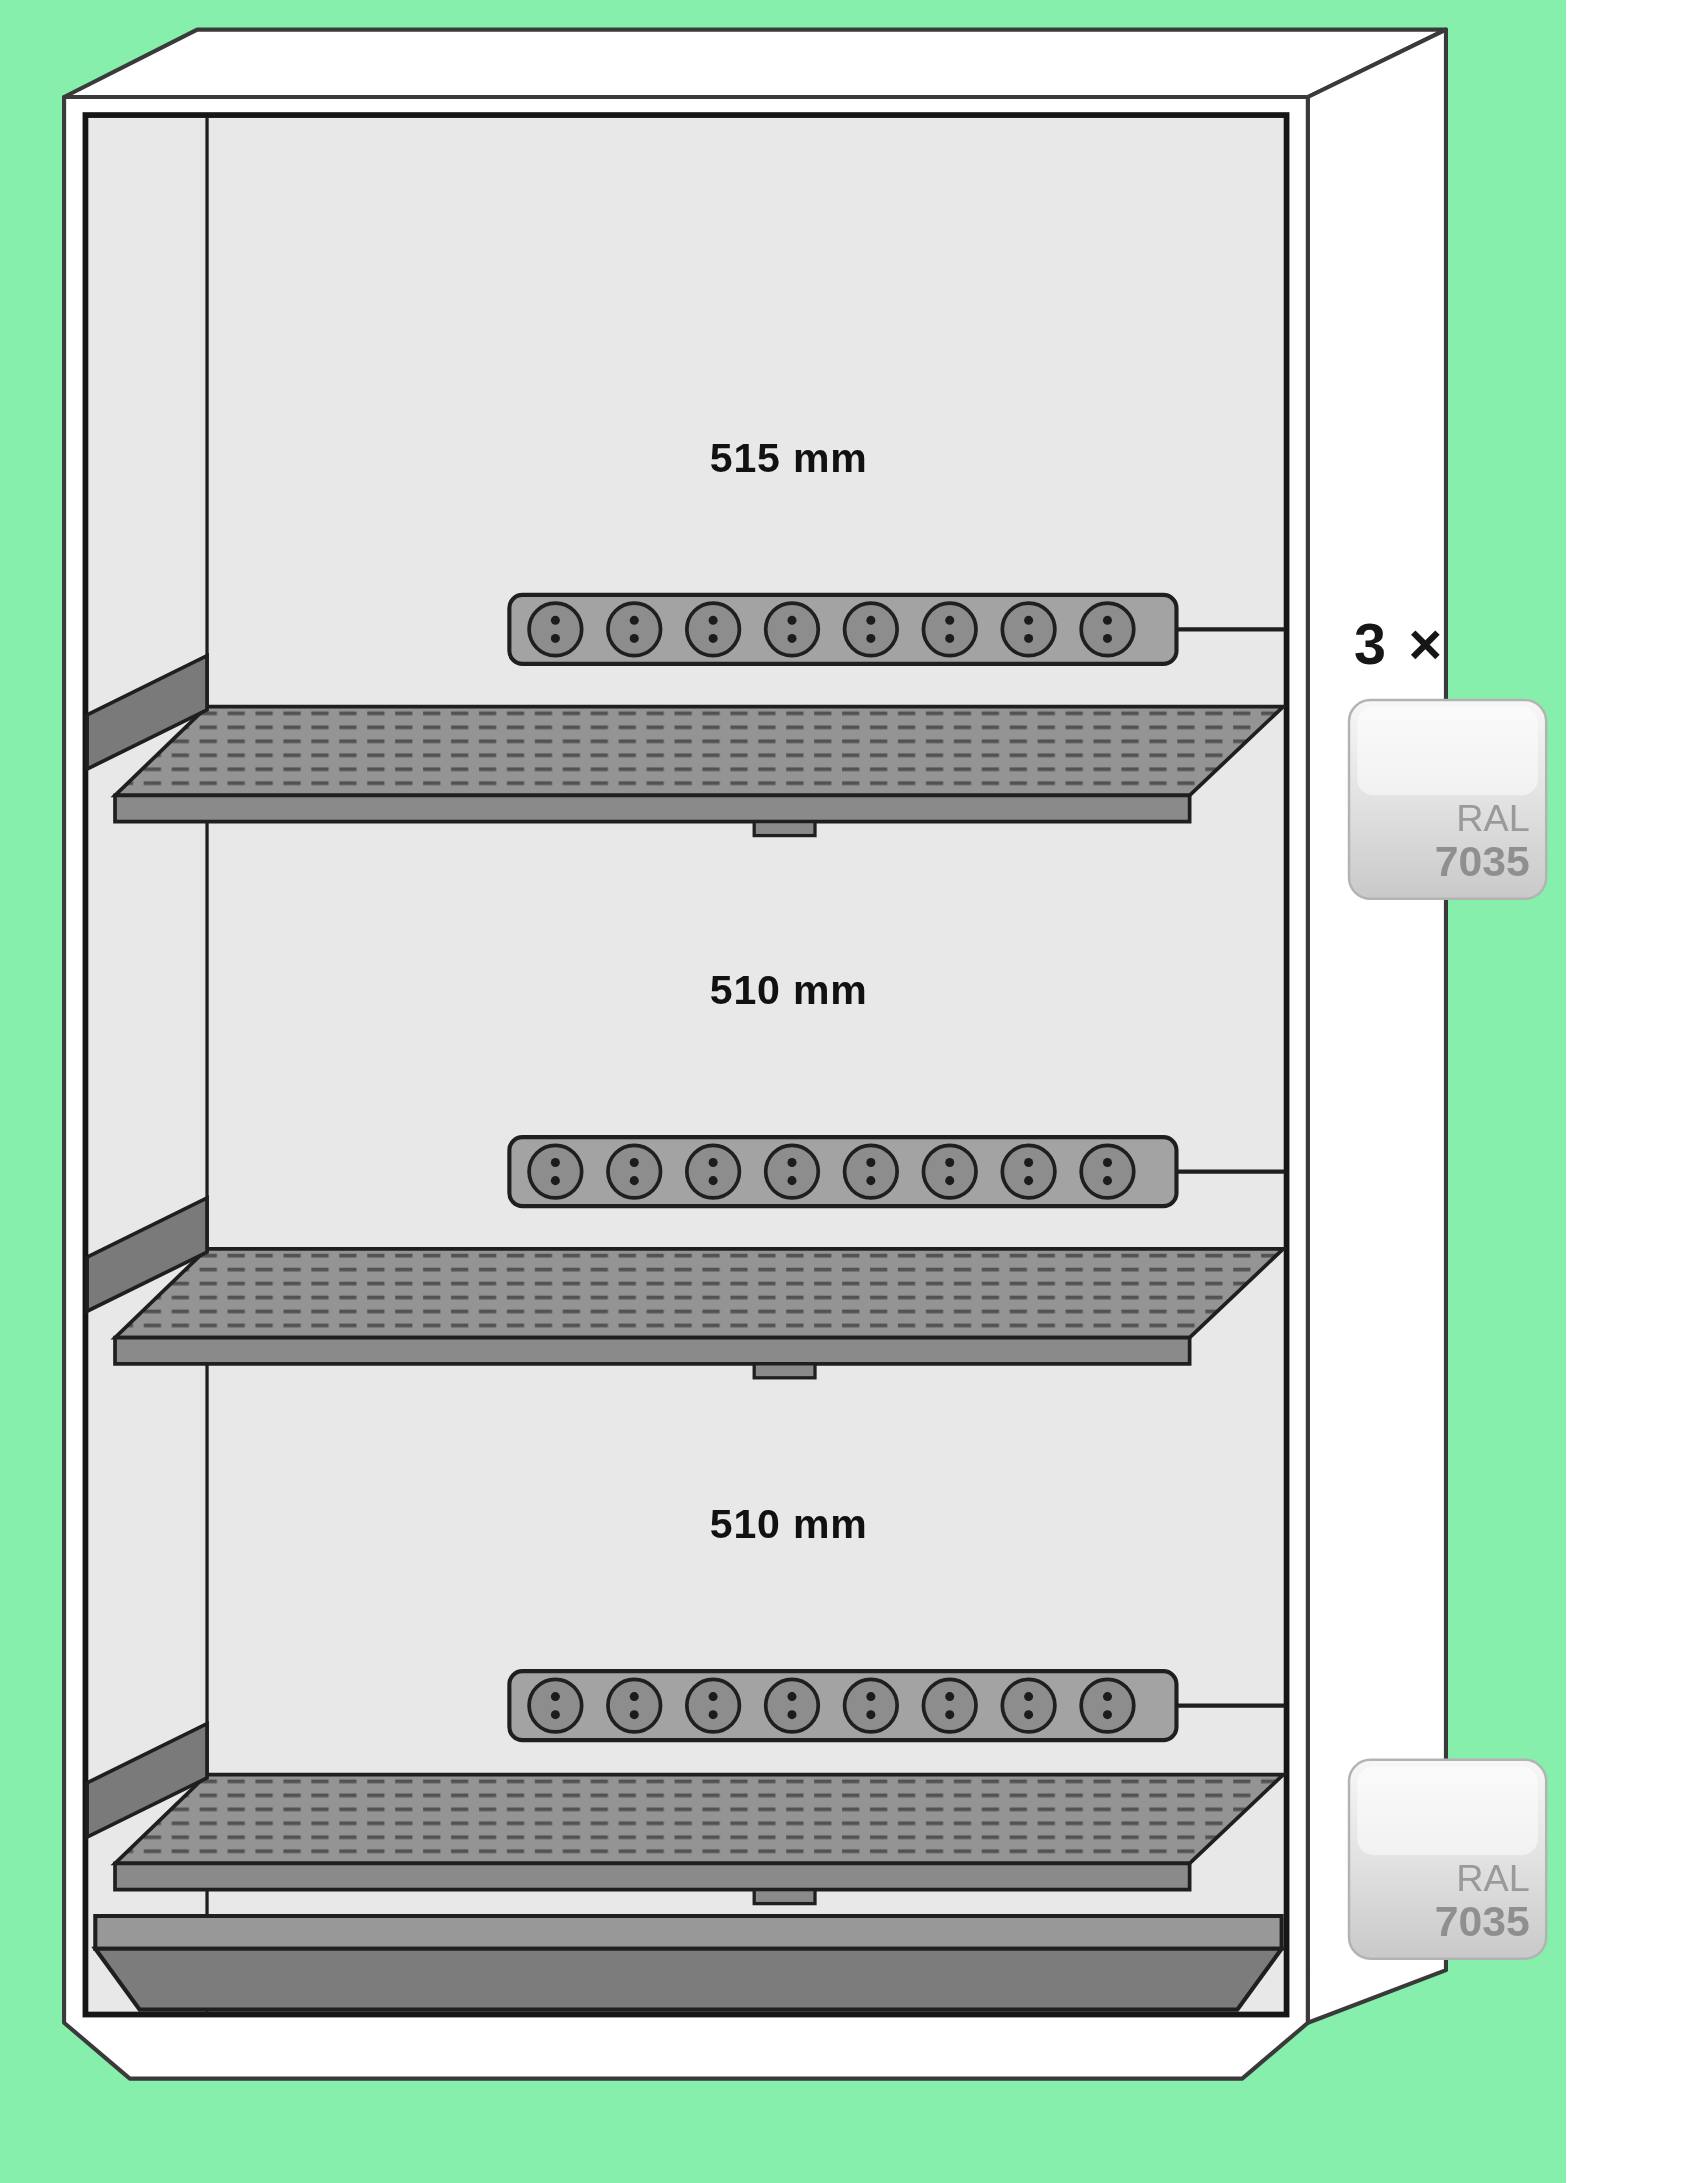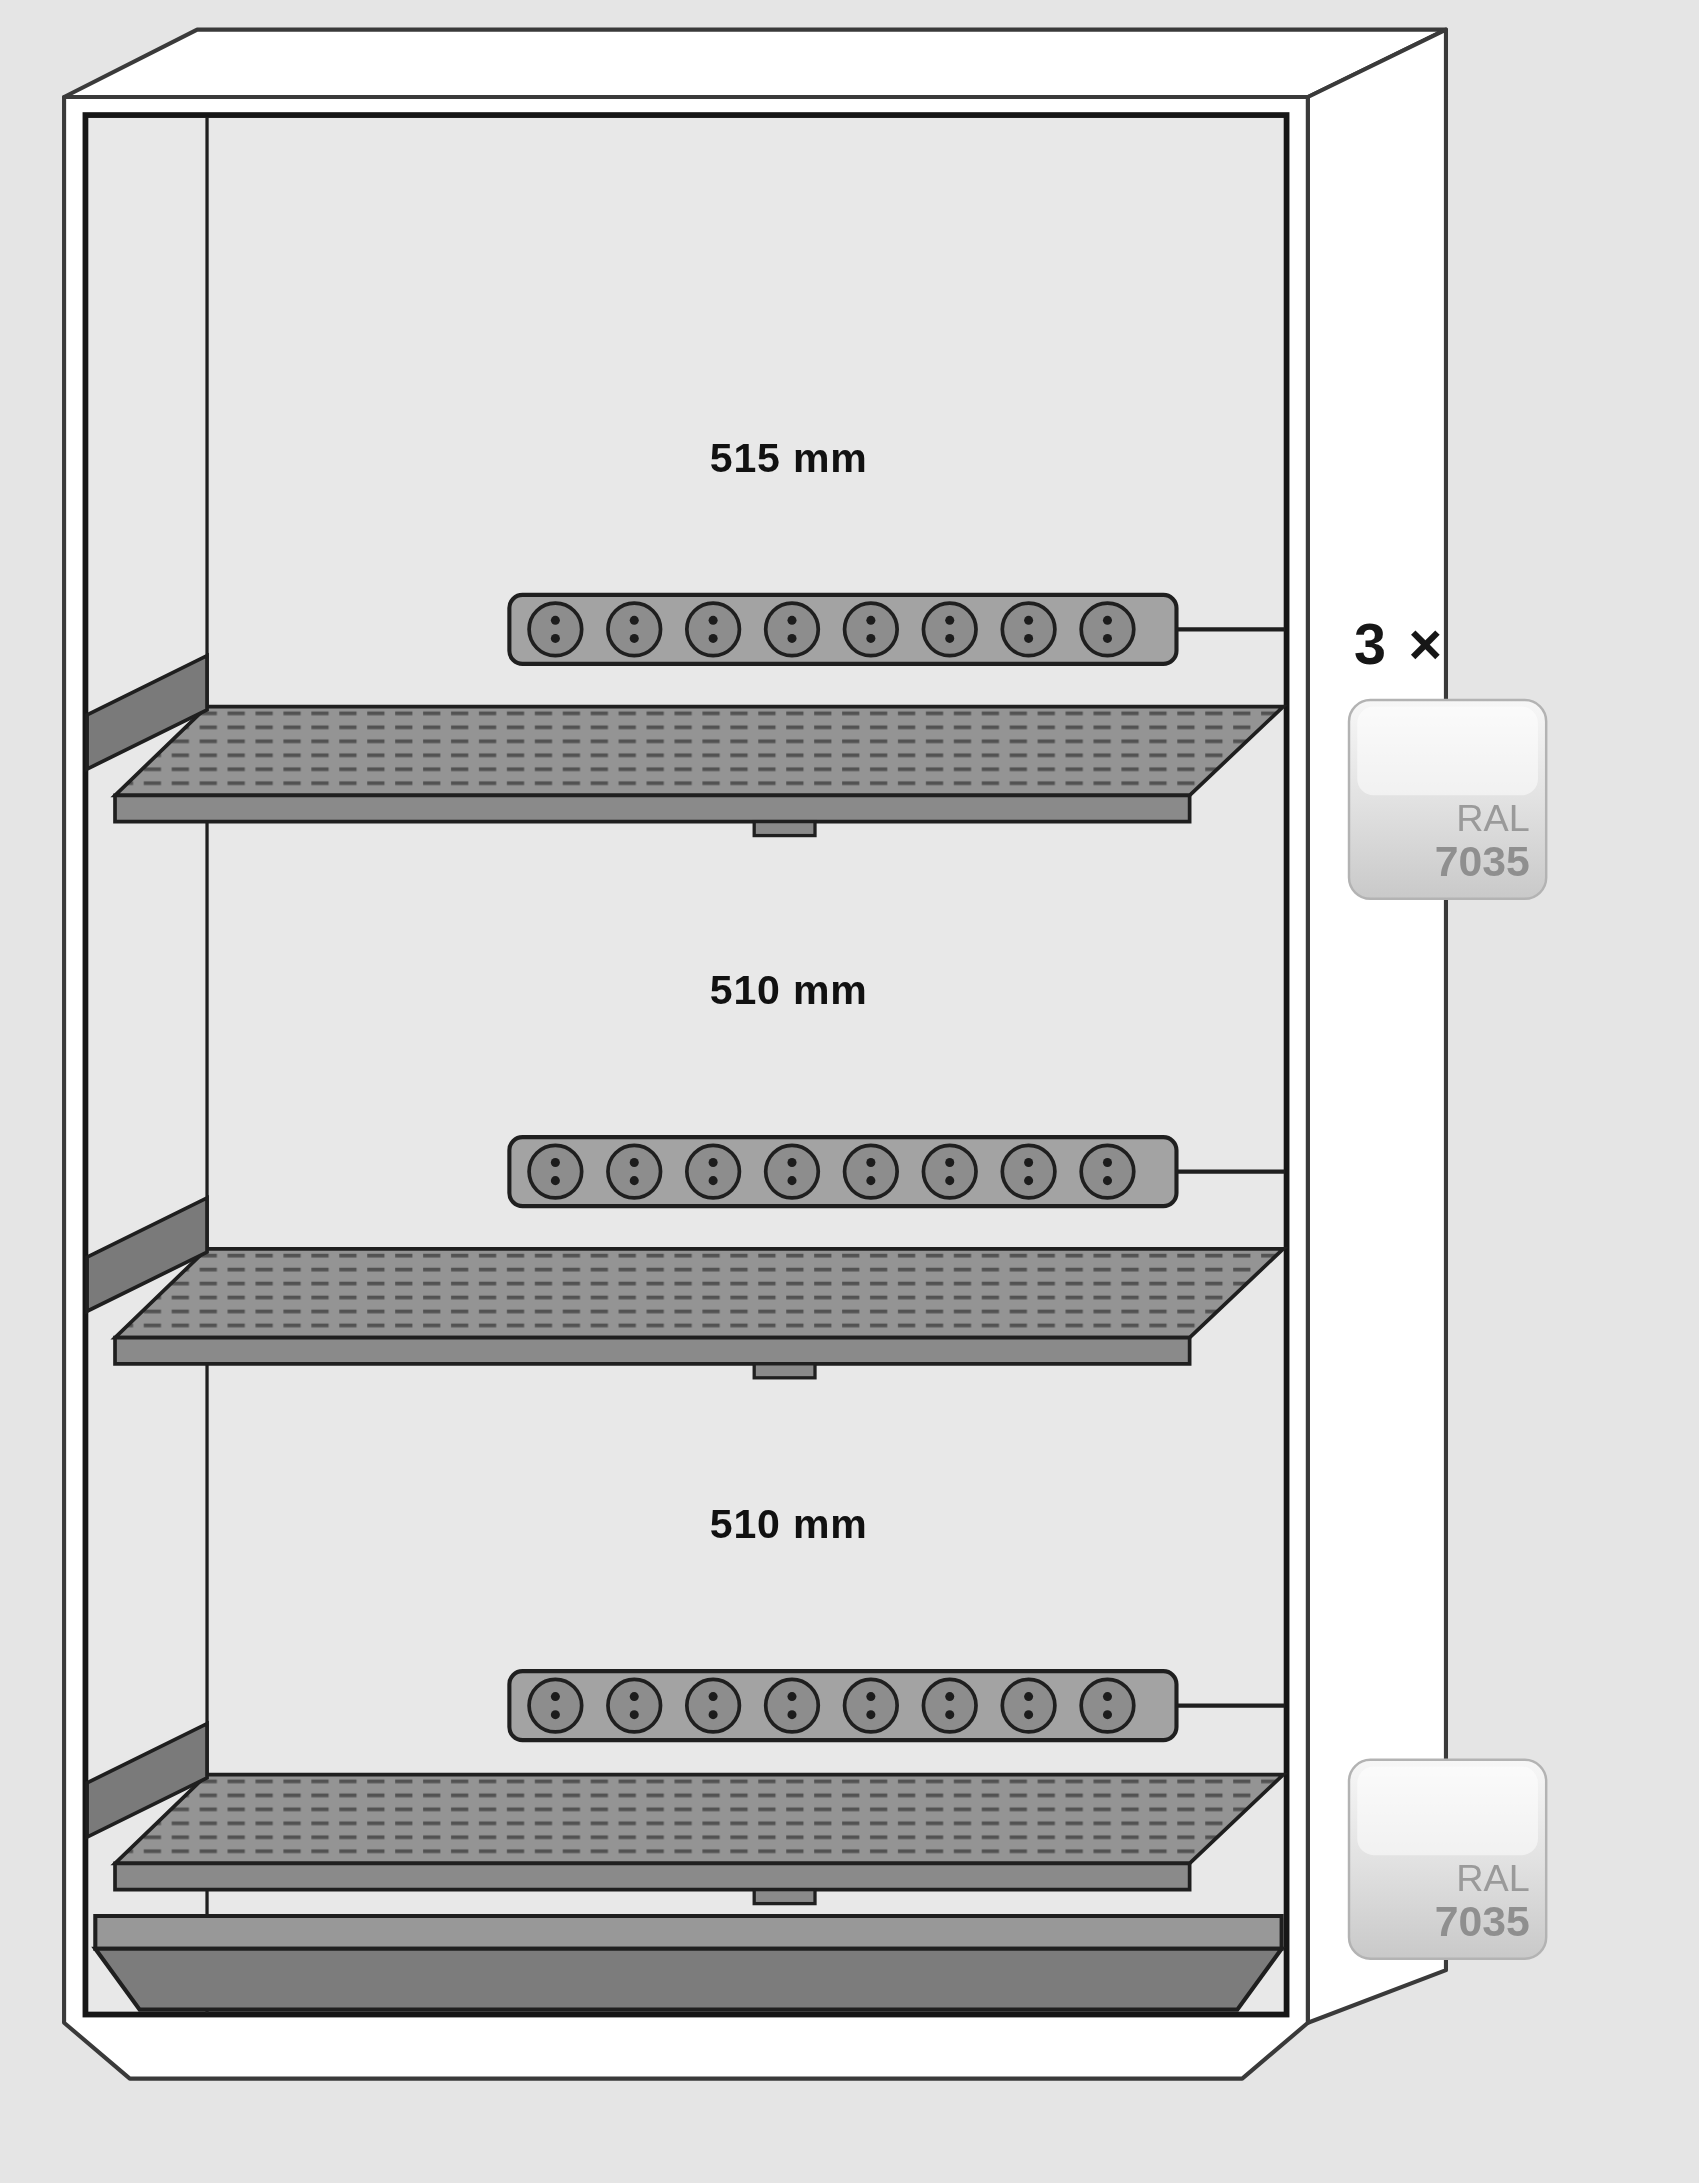--- a/index.html
+++ b/index.html
@@ -1,16 +1,16 @@
 <!DOCTYPE html>
 <html style="font-size:13px"><head>
 <meta charset="utf-8">
 <style>
   html, body { margin: 0; padding: 0; background: #ffffff; }
-  .stage { position: relative; width: 1699px; height: 2183px; background: #e5e5e5; }
+  .stage { position: relative; width: 1566px; height: 2183px; background: #86efac; }
   svg { display: block; }
   text { font-family: "Liberation Sans", sans-serif; }
   .dim-label  { font-size: 50px; font-weight: 700; fill: #111111; letter-spacing: 1px; }
   .count-label{ font-size: 70px; font-weight: 700; fill: #161616; letter-spacing: 4px; }
   .ral-word   { font-size: 46px; font-weight: 400; fill: #9a9a9a; }
   .ral-code   { font-size: 52px; font-weight: 700; fill: #8f8f8f; }
 </style>
 </head>
 <body>
 

